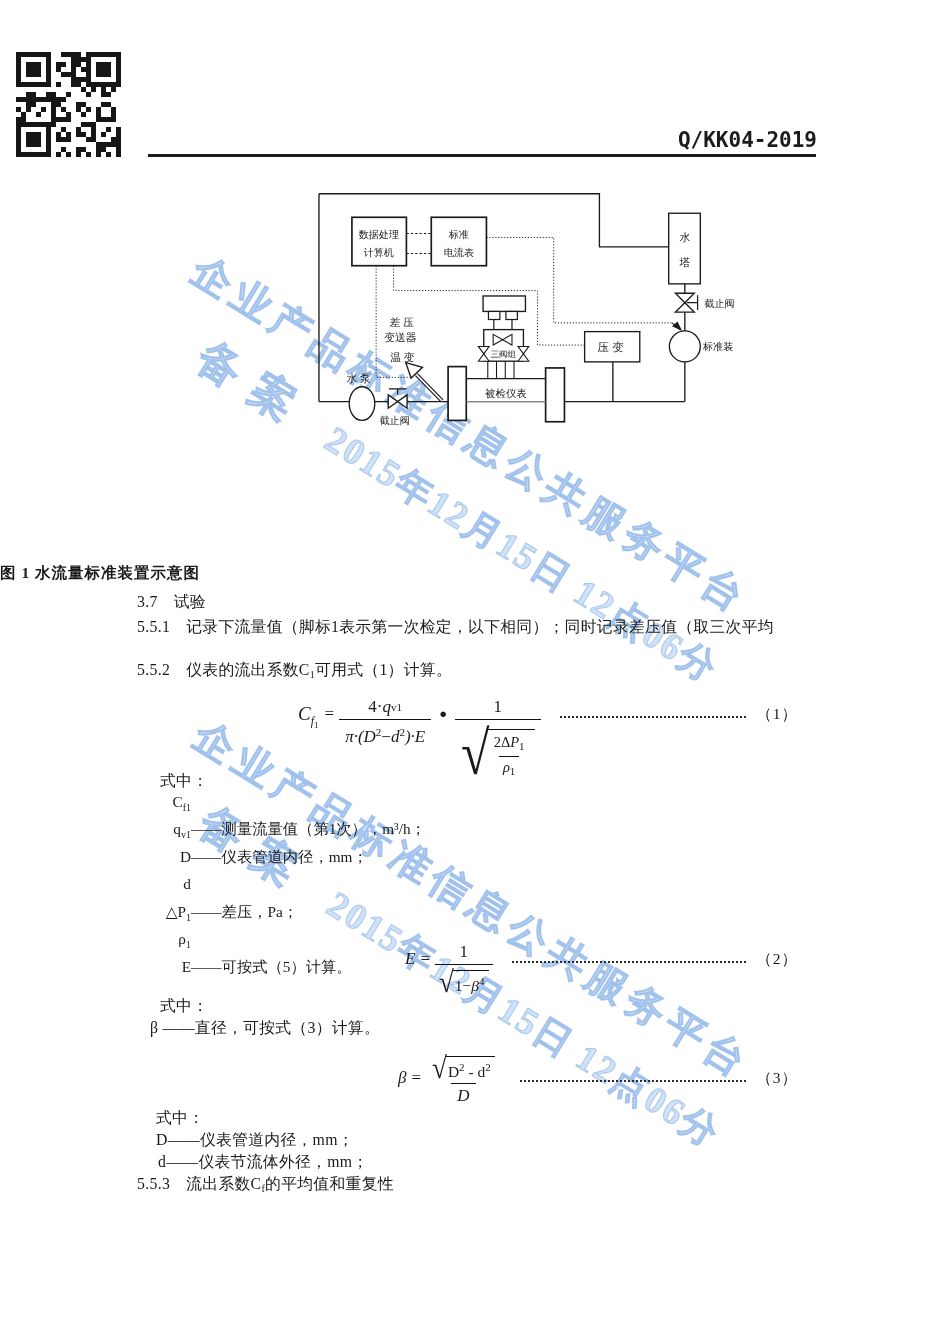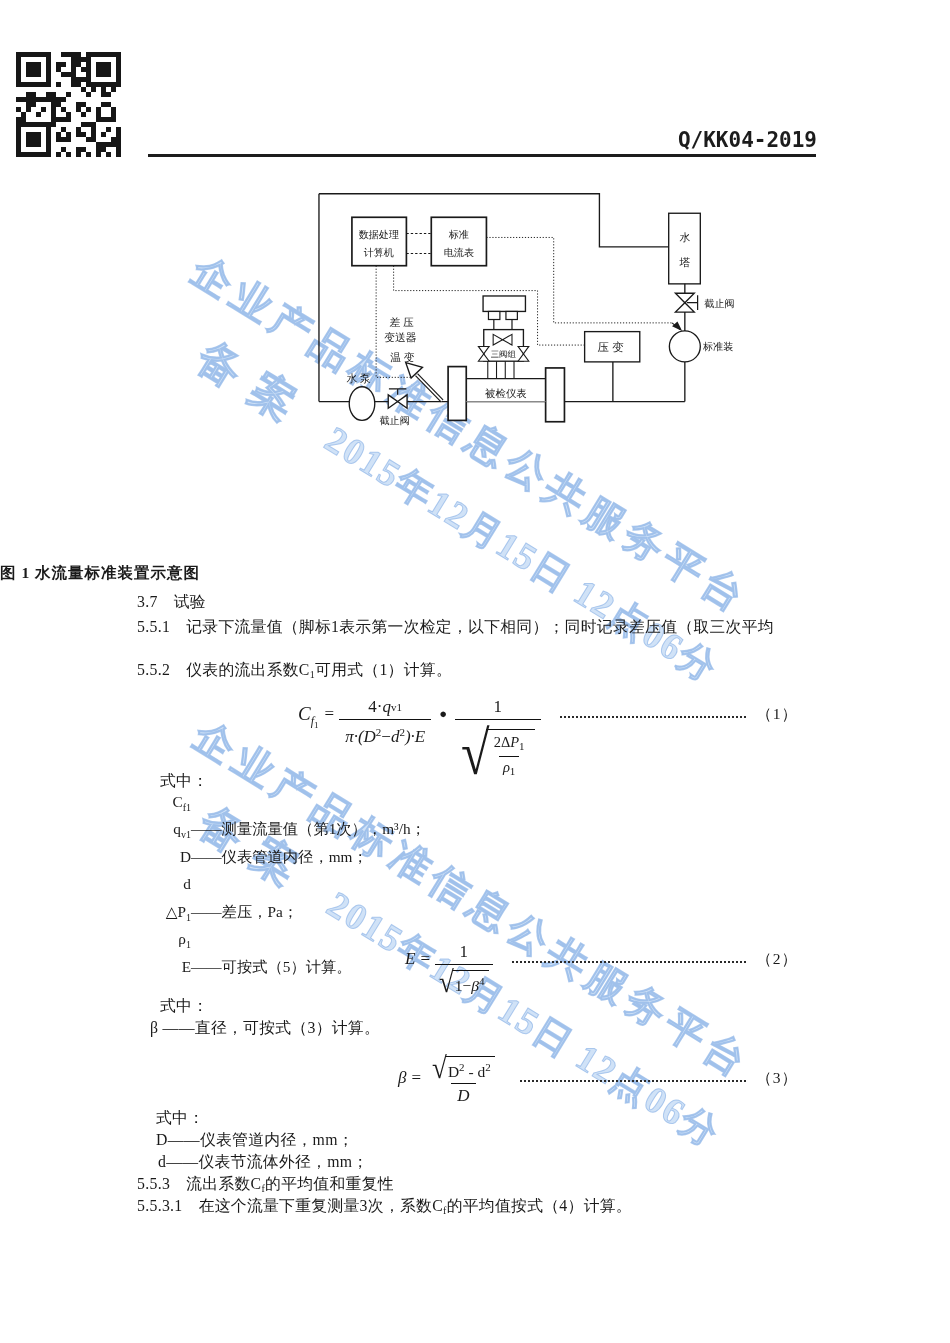--- a/index.html
+++ b/index.html
@@ -484,15 +484,14 @@
     </span>
     <span class="leader" style="margin-top:34px;"></span>
     <span class="eqnum" style="margin-top:24px;">（3）</span>
   </div>
 
   <div class="bt" style="top:1108px;left:156px;">式中：</div>
   <div class="bt" style="top:1130px;left:156px;">D——仪表管道内径，mm；</div>
   <div class="bt" style="top:1152px;left:158px;">d——仪表节流体外径，mm；</div>
 
   <div class="bt" style="top:1174px;"><span>5.5.3　流出系数C</span><span class="sb">f</span><span>的平均值和重复性</span></div>
-  <div class="bt" style="top:1196px;"><span>5.5.3.1　在这个流量下重复测量3次，系数C</span><span class="sb">f</span><span>的平均值按式（4）计算。</span></div>
 
 </div>
 
 </body></html>

